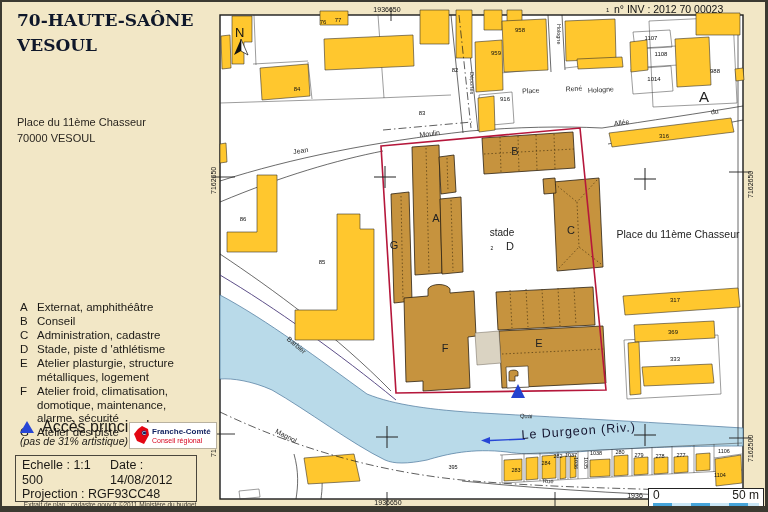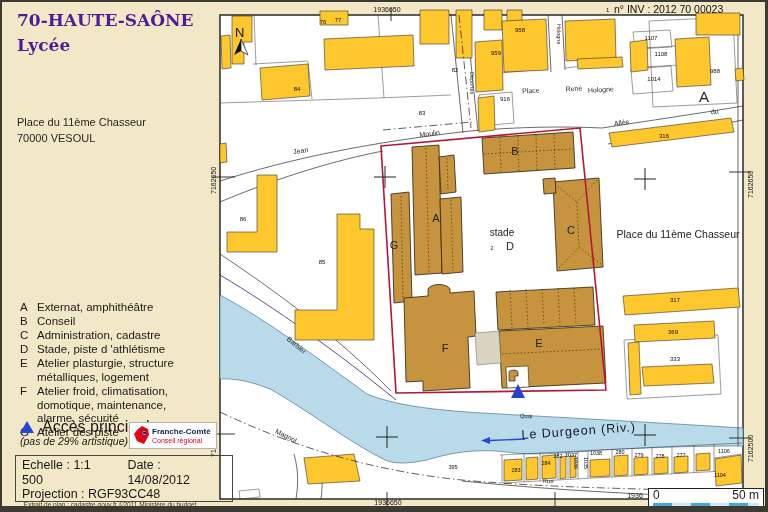--- a/index.html
+++ b/index.html
@@ -2,36 +2,36 @@
 <html><head>
 <meta charset="utf-8">
 <style>
   html,body{margin:0;padding:0;}
   .page{position:relative;width:768px;height:512px;background:#F2E7C6;box-sizing:border-box;
         border-top:2px solid #3c3a31;border-left:2px solid #3c3a31;border-right:3px solid #3c3a31;border-bottom:6px solid #3c3a31;
         overflow:hidden;font-family:"Liberation Sans",sans-serif;color:#1c1a16;}
   
   .panel{position:absolute;left:0;top:0;width:218px;height:512px;}
   .title-block{position:absolute;left:15px;top:6px;font-family:"DejaVu Serif",serif;font-weight:bold;
-               font-size:17px;line-height:25px;color:#4c1d95;}
+               font-size:17px;line-height:25px;color:#0f172a;}
   .addr{position:absolute;left:15px;top:112px;font-size:11px;line-height:16px;color:#2a2620;}
   .legend{position:absolute;left:18px;top:299px;width:184px;font-size:11.5px;line-height:13.6px;}
   .legend-row{display:flex;margin-bottom:0.5px;}
   .legend-key{width:17px;flex:none;}
   .legend-text{flex:1;}
   .access{position:absolute;left:18px;top:416px;display:flex;align-items:center;font-size:16px;}
   .tri{width:0;height:0;border-left:7px solid transparent;border-right:7px solid transparent;
        border-bottom:12px solid #2746d6;margin-right:8px;}
   .artistic{position:absolute;left:18px;top:433px;font-size:10.5px;font-style:italic;}
   .logo{position:absolute;left:127px;top:420px;width:88px;height:27px;background:#fff;border:1px solid #b9b2a0;
         display:flex;align-items:center;box-sizing:border-box;padding:1px 2px;}
   .logo-txt{line-height:9px;}
   .logo-l1{font-size:8px;font-weight:bold;color:#10205f;}
   .logo-l2{font-size:7px;color:#d6001c;}
-  .infobox{position:absolute;left:13px;top:453px;width:218px;height:47px;border:1.5px solid #4a463c;
+  .infobox{position:absolute;left:13px;top:453px;width:182px;height:47px;border:1.5px solid #4a463c;
            box-sizing:border-box;padding:2px 6px;font-size:12.5px;line-height:14.5px;}
   .info-row1{display:flex;gap:13px;}
   .footer{position:absolute;left:0px;top:499px;width:218px;text-align:center;font-size:6.5px;color:#3a352c;}
   
   .scalebox{position:absolute;left:646px;top:486px;width:116px;height:24px;background:#fff;
             border:1.3px solid #222;box-sizing:border-box;padding:0 4px;z-index:5;}
   .scale-row{display:flex;justify-content:space-between;font-size:12px;line-height:13px;}
   .scale-bar{height:4px;margin-top:1px;background:repeating-linear-gradient(90deg,#47a5db 0 19px,#c9e6f6 19px 38px);}
   svg text{font-family:"Liberation Sans",sans-serif;}
 </style>
@@ -293,21 +293,21 @@
       <text x="751" y="460" transform="rotate(-90 751 460)">7162500</text>
     </g>
 
     <text x="604" y="10" font-size="6" fill="#111">1</text>
     <text x="612" y="11" font-size="10.5" fill="#111">n° INV : 2012 70 00023</text>
   </svg>
 
   <div class="panel">
     <div class="title-block">
       <div>70-HAUTE-SAÔNE</div>
-      <div>Lycée</div>
+      <div>VESOUL</div>
     </div>
     <div class="addr">
       <div>Place du 11ème Chasseur</div>
       <div>70000 VESOUL</div>
     </div>
 
     <div class="legend">
       <div class="legend-row">
         <span class="legend-key">A</span>
         <span class="legend-text">Externat, amphithéâtre</span>
@@ -335,21 +335,21 @@
       <div class="legend-row">
         <span class="legend-key">G</span>
         <span class="legend-text">Atelier des piste</span>
       </div>
     </div>
 
     <div class="access">
       <span class="tri"></span>
       <span>Accès principal</span>
     </div>
-    <div class="artistic">(pas de 29% artistique)</div>
+    <div class="artistic">(pas de 31% artistique)</div>
 
     <div class="logo">
       <svg width="20" height="22" viewBox="0 0 20 22">
         <path d="M10,1 L16,4 L17,10 L12,19 L5,16 L2,9 L6,4 Z" fill="#e30613"></path>
         <circle cx="12" cy="8" r="2.4" fill="#10205f"></circle>
         <text x="12" y="10.2" font-size="5" fill="#fff" text-anchor="middle">C</text>
       </svg>
       <div class="logo-txt">
         <div class="logo-l1">Franche-Comté</div>
         <div class="logo-l2">Conseil régional</div>

